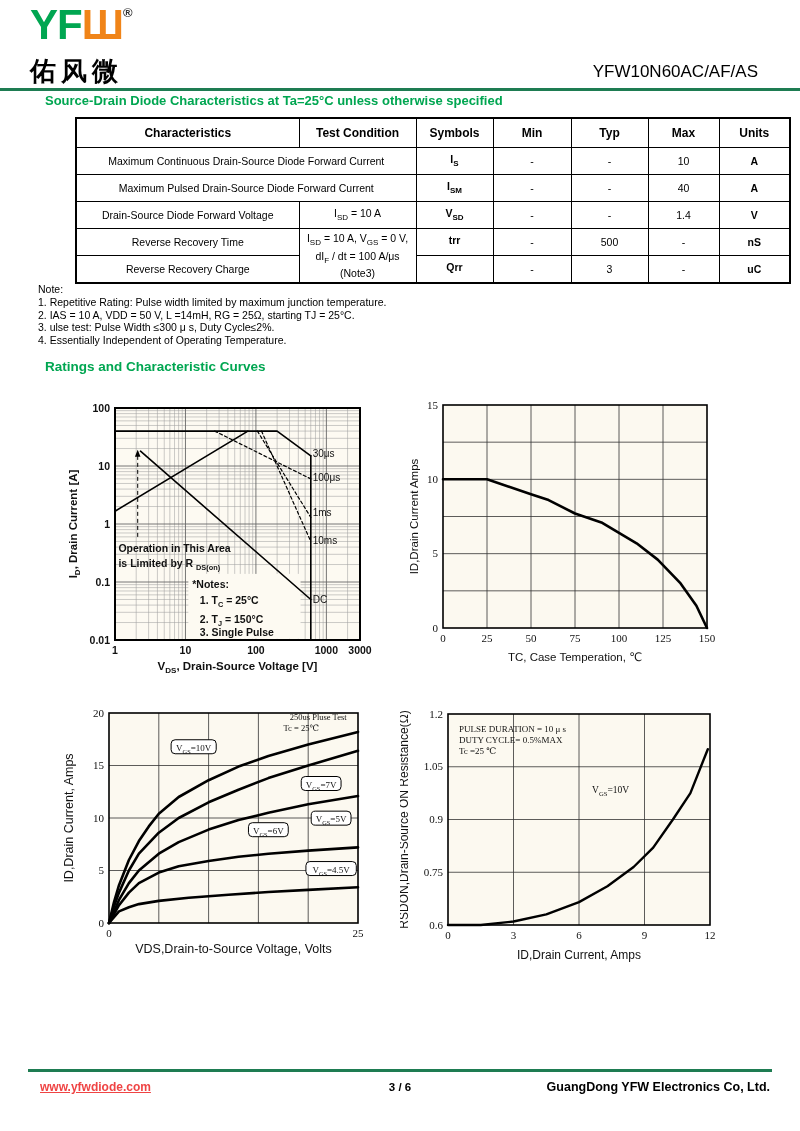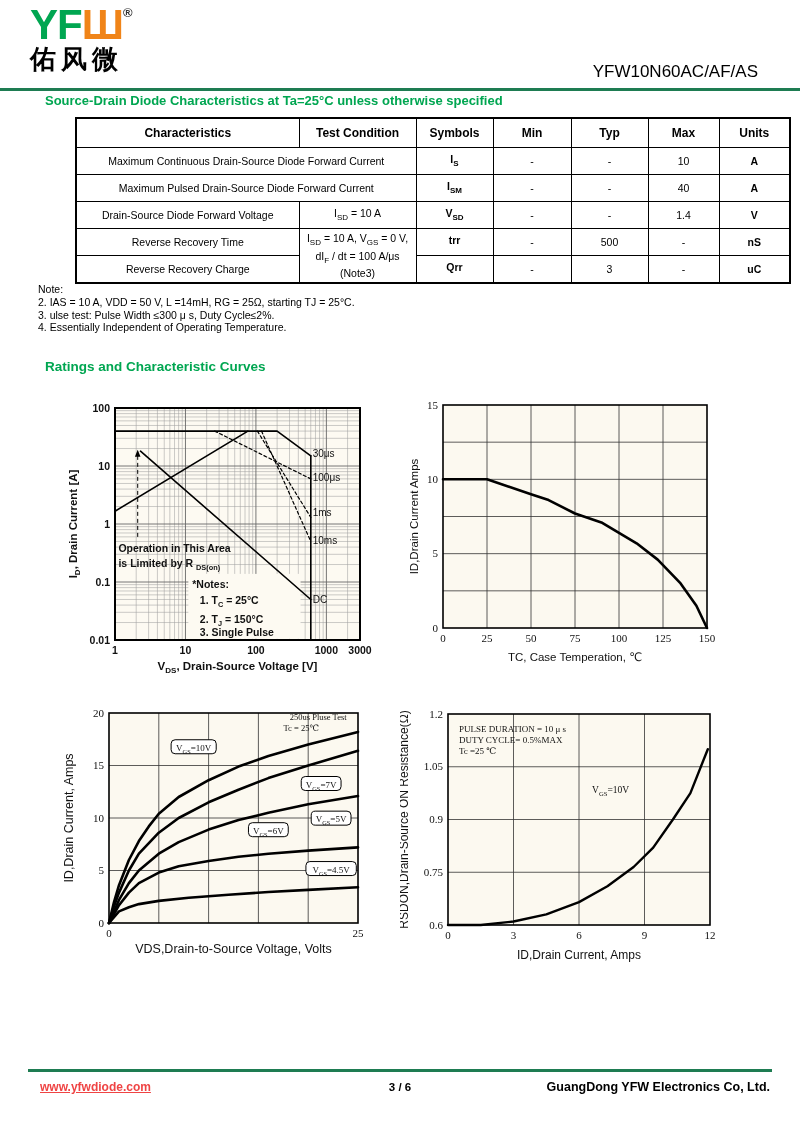--- a/index.html
+++ b/index.html
@@ -4,21 +4,21 @@
 <style>
   html,body{margin:0;padding:0;background:#fff;}
   #page{position:relative;width:800px;height:1131px;background:#fff;overflow:hidden;
         font-family:"Liberation Sans","DejaVu Sans",sans-serif;color:#000;}
   
   .logo{position:absolute;left:30px;top:4px;line-height:1;}
   .logo-main{font-size:42px;font-weight:bold;letter-spacing:-1px;}
   .logo-yf{color:#00a651;}
   .logo-w{color:#f08418;}
   .logo-reg{font-size:13px;color:#333;vertical-align:22px;font-weight:bold;}
-  .logo-cn{font-size:26px;font-weight:bold;letter-spacing:5px;margin-top:0;}
+  .logo-cn{font-size:26px;font-weight:bold;letter-spacing:5px;margin-top:12px;}
   .partnum{position:absolute;right:42px;top:62px;font-size:17px;font-weight:normal;}
   .hrule{position:absolute;left:0;width:800px;height:3px;background:#1e7c52;}
   .sect-title{position:absolute;left:45px;top:93px;font-size:13px;font-weight:bold;color:#00a651;}
   
   table.spec{position:absolute;left:43px;top:117px;width:714px;border-collapse:collapse;
              border:2px solid #000;table-layout:fixed;margin-left:32px;}
   table.spec th,table.spec td{border:1px solid #000;text-align:center;padding:0 2px;overflow:hidden;}
   table.spec th{font-size:12px;font-weight:bold;height:28px;}
   table.spec td{font-size:10.5px;height:26px;}
   td.chr{text-align:left;padding-left:4px;}
@@ -114,20 +114,21 @@
       <td>-</td>
       <td>3</td>
       <td>-</td>
       <td class="unit">uC</td>
     </tr>
   </tbody>
     </table>
 
   <div class="notes">
     <div>Note:</div>
+    <div>1. Repetitive Rating: Pulse width limited by maximum junction temperature.</div>
     <div>2. IAS = 10 A, VDD = 50 V, L =14mH, RG = 25Ω, starting TJ = 25°C.</div>
     <div>3. ulse test: Pulse Width ≤300 μ s, Duty Cycle≤2%.</div>
     <div>4. Essentially Independent of Operating Temperature.</div>
   </div>
 
   <div class="curves-head">Ratings and Characteristic Curves</div>
 
   <svg class="chart" style="left:60px;top:388px" width="330" height="302">
       <rect x="55" y="20" width="245" height="232" fill="#fdfaf2"></rect>
       <line x1="76.21074979412" y1="20" x2="76.21074979412" y2="252" stroke="#a0a0a0" stroke-width="0.55"></line>

